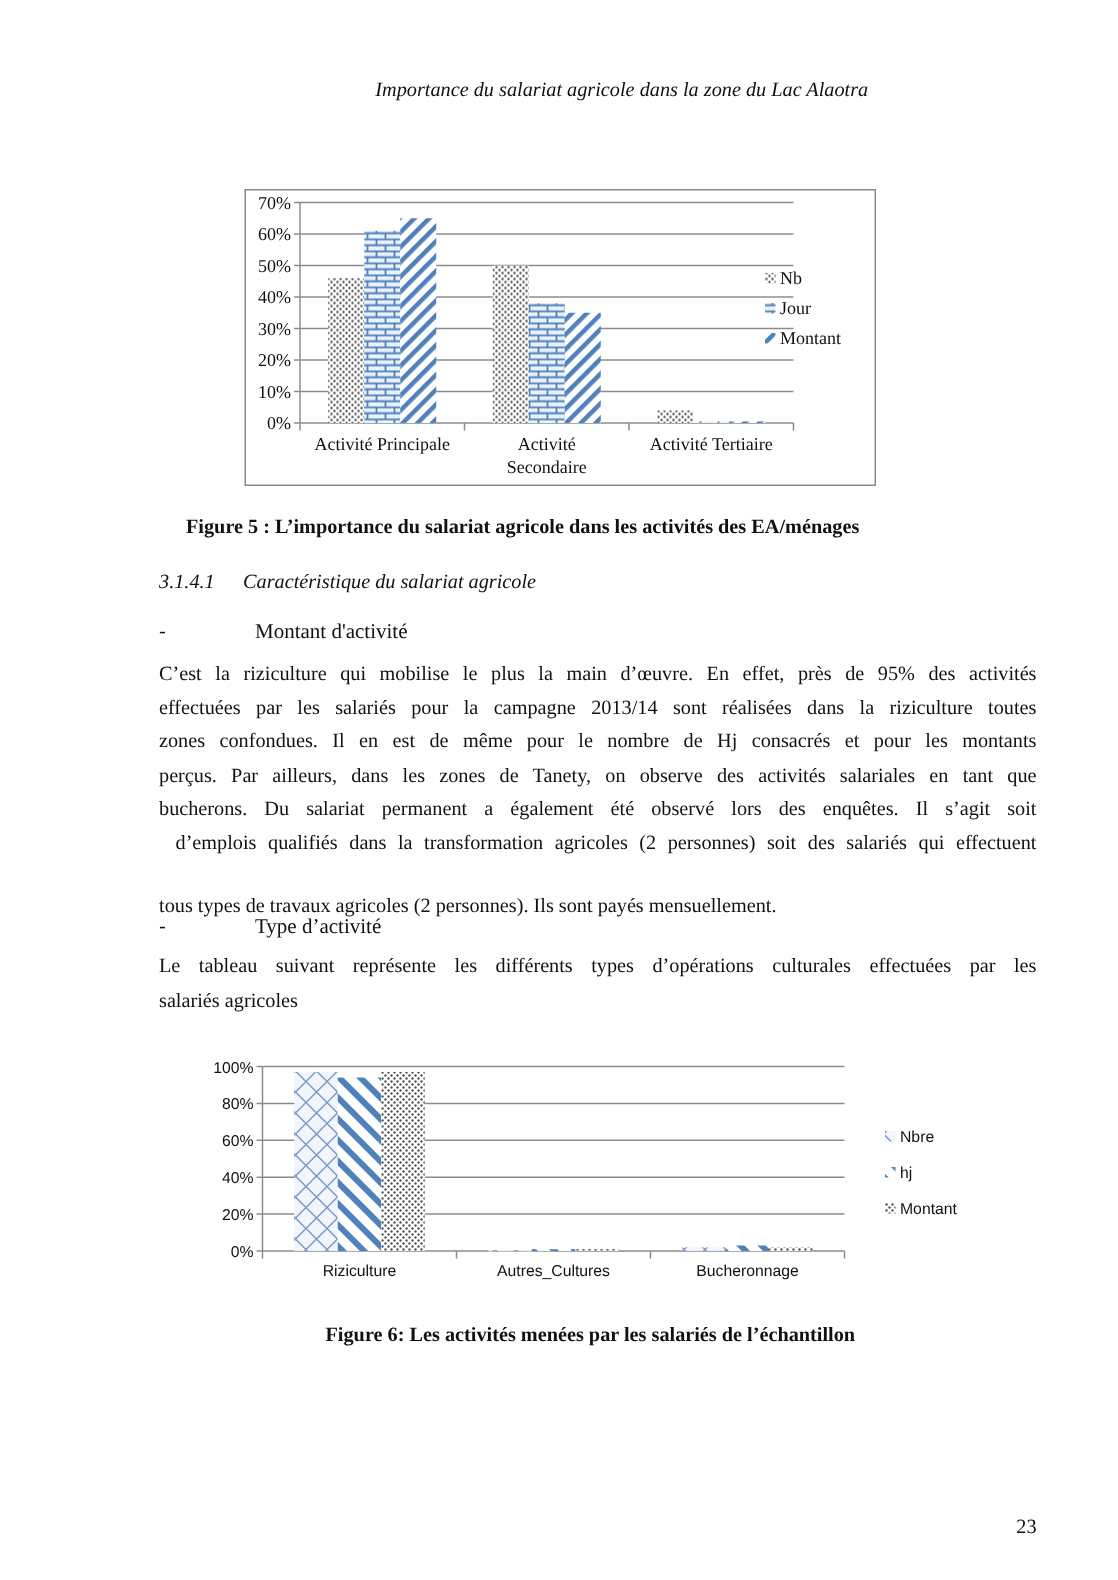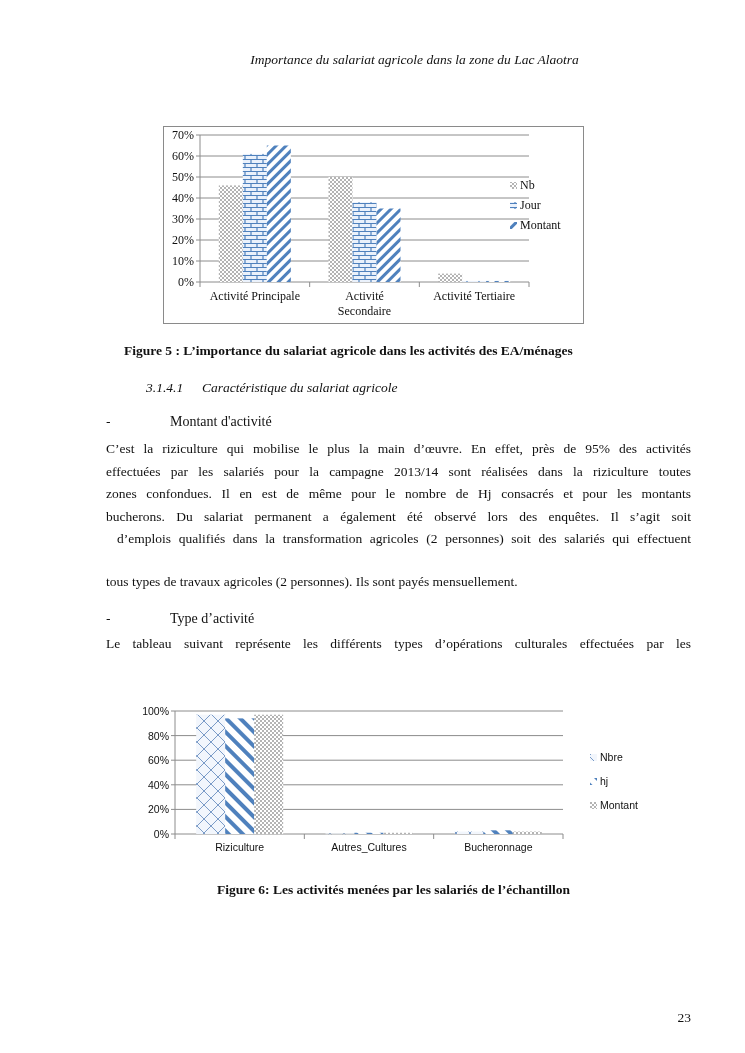--- a/index.html
+++ b/index.html
@@ -3,21 +3,21 @@
 <meta charset="utf-8">
 <style>
   html, body { margin:0; padding:0; background:#ffffff; }
   body { width:745px; height:1053px; position:relative; overflow:hidden; font-family:"Liberation Serif", serif; color:#111; }
   .abs { position:absolute; }
   .header { left:0; width:745px; top:52px; text-align:center; font-style:italic; font-size:13.5px; padding-left:84px; box-sizing:border-box; }
   .chart1-frame { left:163px; top:126px; width:421px; height:198px; border:1px solid #8a8a8a; box-sizing:border-box; }
   svg text { font-family:"Liberation Serif", serif; }
   .fig-caption { font-weight:bold; font-size:13.5px; }
   .section { left:106px; top:380px; font-style:italic; font-size:13.5px; }
-  .section .num { display:inline-block; width:56px;margin-left:40px; }
+  .section .num { display:inline-block; width:56px; }
   .bullet { left:106px; font-size:13.5px; font-family:"DejaVu Serif", serif; }
   .bullet .dash { display:inline-block; width:64px; }
   .bullet .lbl { font-family:"Liberation Serif", serif; font-size:14px; }
   .para { left:106px; width:585px; font-size:13.5px; line-height:22.5px; text-align:justify; }
   .page-num { right:54px; top:964px; font-size:13.5px;margin-top:46px; }
   .chart2 svg text { font-family:"Liberation Sans", sans-serif; }
 </style>
 </head>
 <body>
 
@@ -116,31 +116,33 @@
 </div>
 
 <div class="abs bullet" style="top:413px;">
   <span class="dash">-</span><span class="lbl">Montant d'activité</span>
 </div>
 
 <div class="abs para" style="top:438px;" id="para0">
     <div style="text-align: justify; text-align-last: justify;">C’est la riziculture qui mobilise le plus la main d’œuvre. En effet, près de 95% des activités</div>
     <div style="text-align: justify; text-align-last: justify;">effectuées par les salariés pour la campagne 2013/14 sont réalisées dans la riziculture toutes</div>
     <div style="text-align: justify; text-align-last: justify;">zones confondues. Il en est de même pour le nombre de Hj consacrés et pour les montants</div>
+    <div style="text-align: justify; text-align-last: justify;">perçus. Par ailleurs, dans les zones de Tanety, on observe des activités salariales en tant que</div>
     <div style="text-align: justify; text-align-last: justify;">bucherons. Du salariat permanent a également été observé lors des enquêtes. Il s’agit soit</div>
     <div style="text-align: justify; text-align-last: justify; margin-left: 11px;">d’emplois qualifiés dans la transformation agricoles (2 personnes) soit des salariés qui effectuent</div>
     <div style="text-align: left; margin-top: 20px;">tous types de travaux agricoles (2 personnes). Ils sont payés mensuellement.</div>
   </div>
 
 <div class="abs bullet" style="top:610px;">
   <span class="dash">-</span><span class="lbl">Type d’activité</span>
 </div>
 
 <div class="abs para" style="top:633px;" id="para1">
     <div style="text-align: justify; text-align-last: justify;">Le tableau suivant représente les différents types d’opérations culturales effectuées par les</div>
+    <div style="text-align: left;">salariés agricoles</div>
   </div>
 
 <div class="abs chart2" style="left:120px; top:700px;">
   <svg id="chart2" width="560" height="165" xmlns="http://www.w3.org/2000/svg">
     <g id="c2-grid">
         <line x1="51" x2="55" y1="134" y2="134" stroke="#8c8c8c" stroke-width="1"></line>
         <line x1="55" x2="443" y1="109.4" y2="109.4" stroke="#8c8c8c" stroke-width="1"></line>
         <line x1="51" x2="55" y1="109.4" y2="109.4" stroke="#8c8c8c" stroke-width="1"></line>
         <line x1="55" x2="443" y1="84.8" y2="84.8" stroke="#8c8c8c" stroke-width="1"></line>
         <line x1="51" x2="55" y1="84.8" y2="84.8" stroke="#8c8c8c" stroke-width="1"></line>

